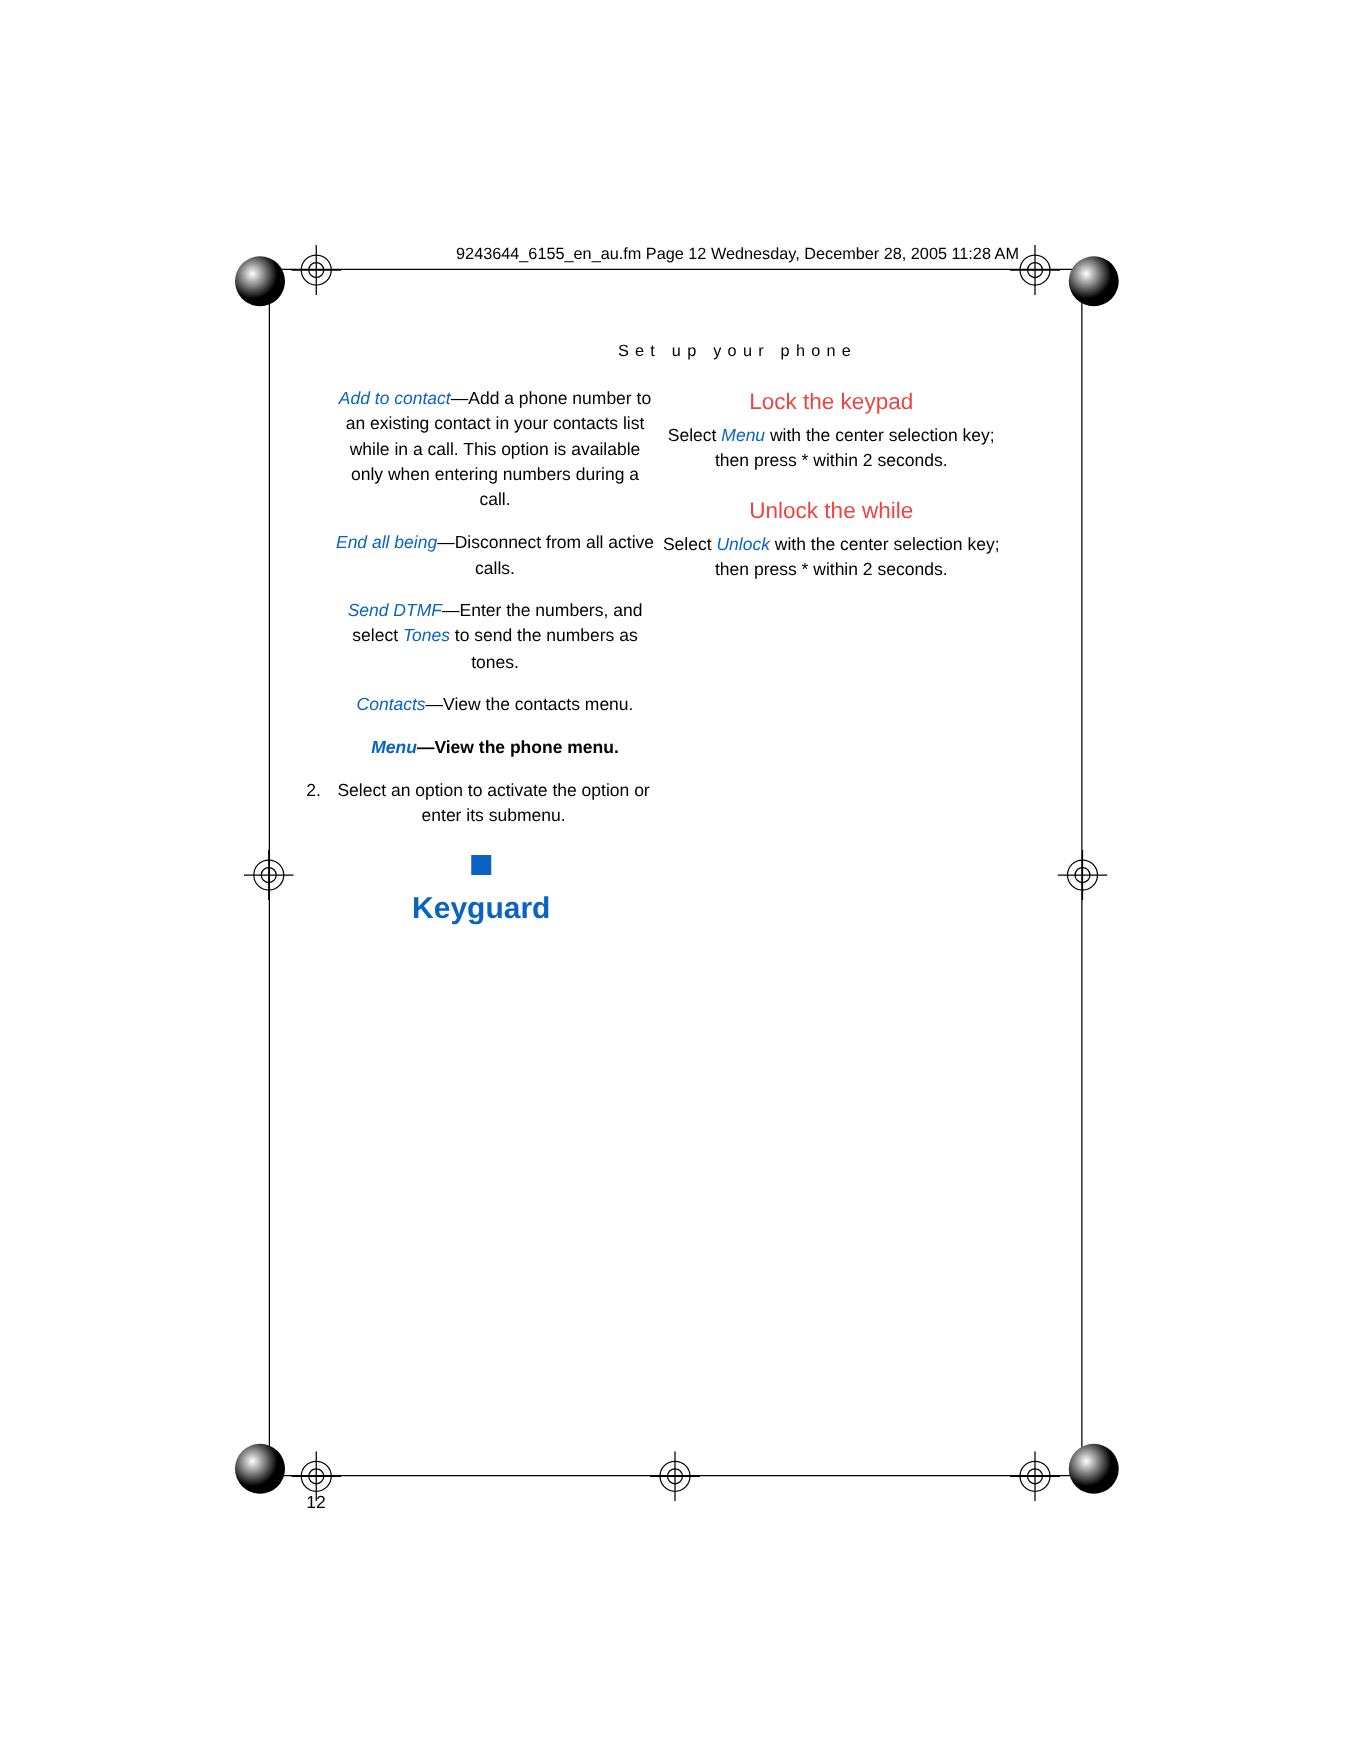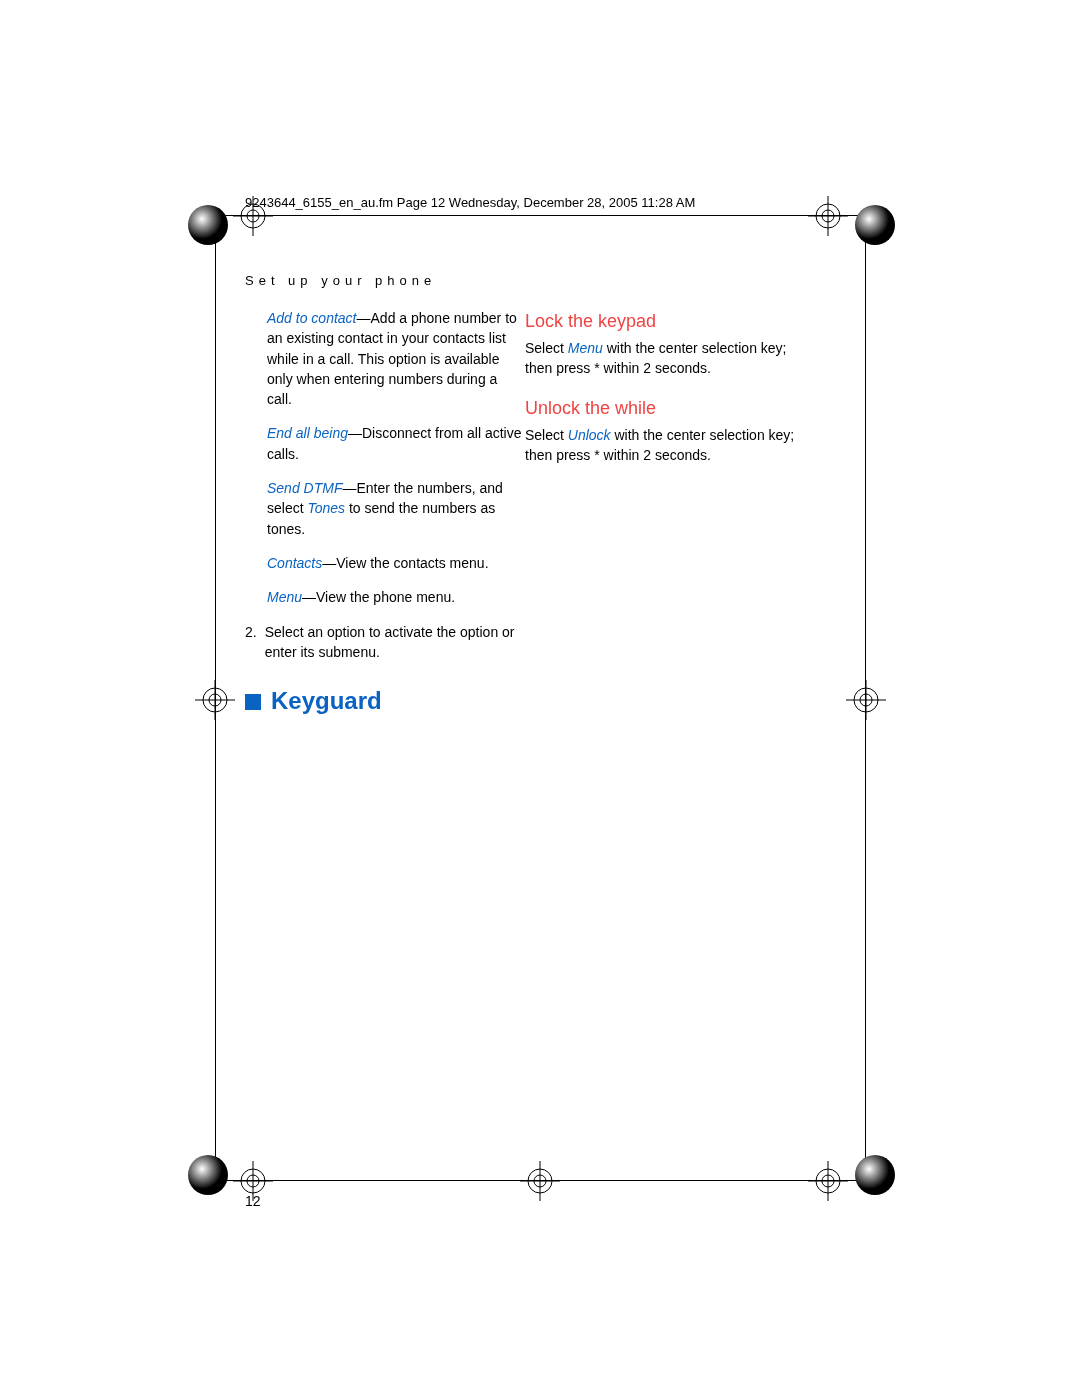--- a/index.html
+++ b/index.html
@@ -11,20 +11,21 @@
     position: relative;
     font-family: "Segoe UI", Arial, sans-serif;
     color: #000;
   }
   .page-wrap {
     position: absolute;
     left: 145px;
     top: 195px;
     width: 790px;
     height: 1000px;
+    text-align: center;
   }
   .header-line {
     font-size: 13px;
     color: #000;
     margin-bottom: 8px;
     margin-left: 100px;
   }
   .section-header {
     font-size: 13px;
     letter-spacing: 5px;
@@ -53,20 +54,21 @@
     margin: 0 0 4px 0;
   }
   .section-title {
     color: #0a63c2;
     font-size: 24px;
     font-weight: 600;
     margin: 22px 0 8px 0;
     display: flex;
     align-items: center;
     gap: 10px;
+    flex-direction: column;
   }
   .section-title .square {
     width: 16px;
     height: 16px;
     background: #0a63c2;
     display: inline-block;
   }
   .para {
     margin: 0 0 14px 0;
   }
@@ -213,21 +215,21 @@
       </p>
       <p class="para" style="padding-left:22px;">
         <span class="blue-italic">End all being</span><span>—Disconnect from all active calls.</span>
       </p>
       <p class="para" style="padding-left:22px;">
         <span class="blue-italic">Send DTMF</span><span>—Enter the numbers, and select </span><span class="blue-italic">Tones</span><span> to send the numbers as tones.</span>
       </p>
       <p class="para" style="padding-left:22px;">
         <span class="blue-italic">Contacts</span><span>—View the contacts menu.</span>
       </p>
-      <p class="para" style="padding-left:22px;">
+      <p class="para" style="padding-left:22px;font-weight:bold;">
         <span class="blue-italic">Menu</span><span>—View the phone menu.</span>
       </p>
       <div class="list-item">
         <span>2.</span>
         <span>Select an option to activate the option or enter its submenu.</span>
       </div>
 
       <h2 class="section-title">
         <span class="square"></span>
         <span>Keyguard</span>

